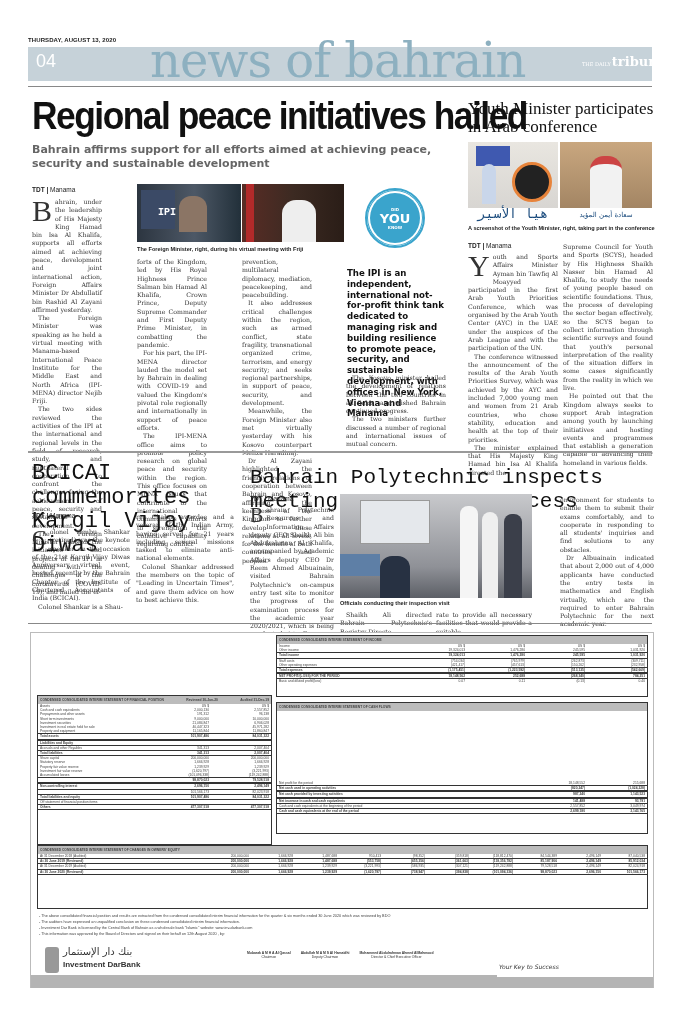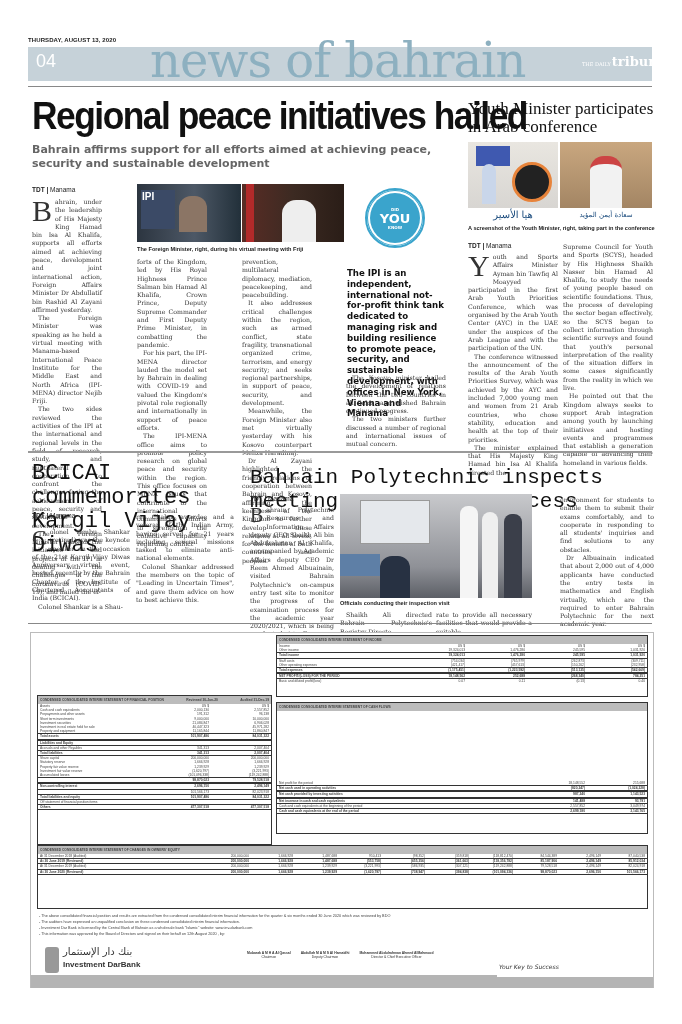--- a/index.html
+++ b/index.html
@@ -55,21 +55,21 @@
 
 <div class="abs col" style="left:32px;top:198px;width:70px">
   <span class="drop">B</span>
   <p style="text-indent:0">ahrain, under the leadership of His Majesty King Hamad bin Isa Al Khalifa, supports all efforts aimed at achieving peace, development and joint international action, Foreign Affairs Minister Dr Abdullatif bin Rashid Al Zayani affirmed yesterday.</p>
   <p>The Foreign Minister was speaking as he held a virtual meeting with Manama-based International Peace Institute for the Middle East and North Africa (IPI-MENA) director Nejib Friji.</p>
   <p>The two sides reviewed the activities of the IPI at the international and regional levels in the field of research, study, and multilateral cooperation to confront the challenges facing the achievement of peace, security and sustainable development.</p>
   <p>The Foreign Minister praised the initiatives and projects of the IPI in dealing with the challenges of the coronavirus (COVID-19), and hailed the ef-</p>
 </div>
 
 <div class="abs photo" style="left:137px;top:184px;width:104px;height:58px;background:linear-gradient(90deg,#2c3540 0,#4d5866 55%,#22303a 100%)">
-  <div style="position:absolute;left:4px;top:6px;width:34px;height:39px;background:#3b4a66;color:#fff;font-family:Liberation Sans, sans-serif;font-size:4px;padding:1px"><b style="font-size:10px">IPI</b></div>
+  <div style="position:absolute;left:4px;top:6px;width:34px;height:39px;background:#3b4a66;color:#fff;font-family:Liberation Mono, monospace;font-size:4px;padding:17px"><b style="font-size:10px">IPI</b></div>
   <div style="position:absolute;left:42px;top:12px;width:28px;height:36px;border-radius:12px 12px 0 0;background:#8b7565"></div>
 </div>
 <div class="abs photo" style="left:242px;top:184px;width:102px;height:58px;background:linear-gradient(90deg,#5a2c25,#3c2a22 50%,#2a1d17)">
   <div style="position:absolute;left:4px;top:0;width:8px;height:58px;background:#b22a2a"></div>
   <div style="position:absolute;left:40px;top:16px;width:34px;height:42px;border-radius:14px 14px 0 0;background:#eee"></div>
 </div>
 <div class="abs cap" style="left:137px;top:246px">The Foreign Minister, right, during his virtual meeting with Friji</div>
 
 <div class="abs col" style="left:137px;top:258px;width:70px">
   <p style="text-indent:0">forts of the Kingdom, led by His Royal Highness Prince Salman bin Hamad Al Khalifa, Crown Prince, Deputy Supreme Commander and First Deputy Prime Minister, in combatting the pandemic.</p>
@@ -94,21 +94,21 @@
 <div class="abs col" style="left:346px;top:374px;width:100px">
   <p>The Kosovo minister hailed the development of relations between the two countries in all fields, and wished Bahrain continued progress.</p>
   <p>The two ministers further discussed a number of regional and international issues of mutual concern.</p>
 </div>
 
 <div class="abs h2" style="left:468px;top:100px;width:190px">Youth Minister participates in Arab conference</div>
 <div class="abs photo" style="left:468px;top:142px;width:90px;height:80px;background:linear-gradient(180deg,#e9e6e0,#d4d2cf)">
   <div style="position:absolute;left:8px;top:4px;width:34px;height:20px;background:#3f59b0"></div>
   <div style="position:absolute;left:14px;top:22px;width:14px;height:40px;border-radius:7px 7px 0 0;background:#c9d6ea"></div>
   <div style="position:absolute;left:44px;top:20px;width:40px;height:40px;border-radius:50%;background:#222;border:3px solid #e7833a"></div>
-  <div style="position:absolute;left:0;bottom:0;width:90px;height:14px;background:#fff;color:#1a4b7d;font-size:10px;text-align:center;line-height:14px;font-family:Liberation Sans, sans-serif">هيا الأسير</div>
+  <div style="position:absolute;left:0;bottom:0;width:90px;height:14px;background:#fff;color:#1a4b7d;font-size:13px;text-align:center;line-height:14px;font-family:Liberation Mono, monospace">هيا الأسير</div>
 </div>
 <div class="abs photo" style="left:560px;top:142px;width:92px;height:80px;background:linear-gradient(180deg,#c9a77f,#9b7e5e)">
   <div style="position:absolute;left:30px;top:14px;width:32px;height:52px;border-radius:14px 14px 0 0;background:#f2f2f2;border-top:8px solid #c44"></div>
   <div style="position:absolute;left:0;bottom:0;width:92px;height:14px;background:#fff;color:#1a4b7d;font-size:7px;text-align:center;line-height:14px;font-family:'DejaVu Sans',sans-serif">سعادة أيمن المؤيد</div>
 </div>
 <div class="abs cap" style="left:468px;top:225px">A screenshot of the Youth Minister, right, taking part in the conference</div>
 <div class="abs byline" style="left:468px;top:242px"><b>TDT</b> | <span>Manama</span></div>
 <div class="abs col" style="left:468px;top:253px;width:90px">
   <span class="drop">Y</span>
   <p style="text-indent:0">outh and Sports Affairs Minister Ayman bin Tawfiq Al Moayyed participated in the first Arab Youth Priorities Conference, which was organised by the Arab Youth Center (AYC) in the UAE under the auspices of the Arab League and with the participation of the UN.</p>

